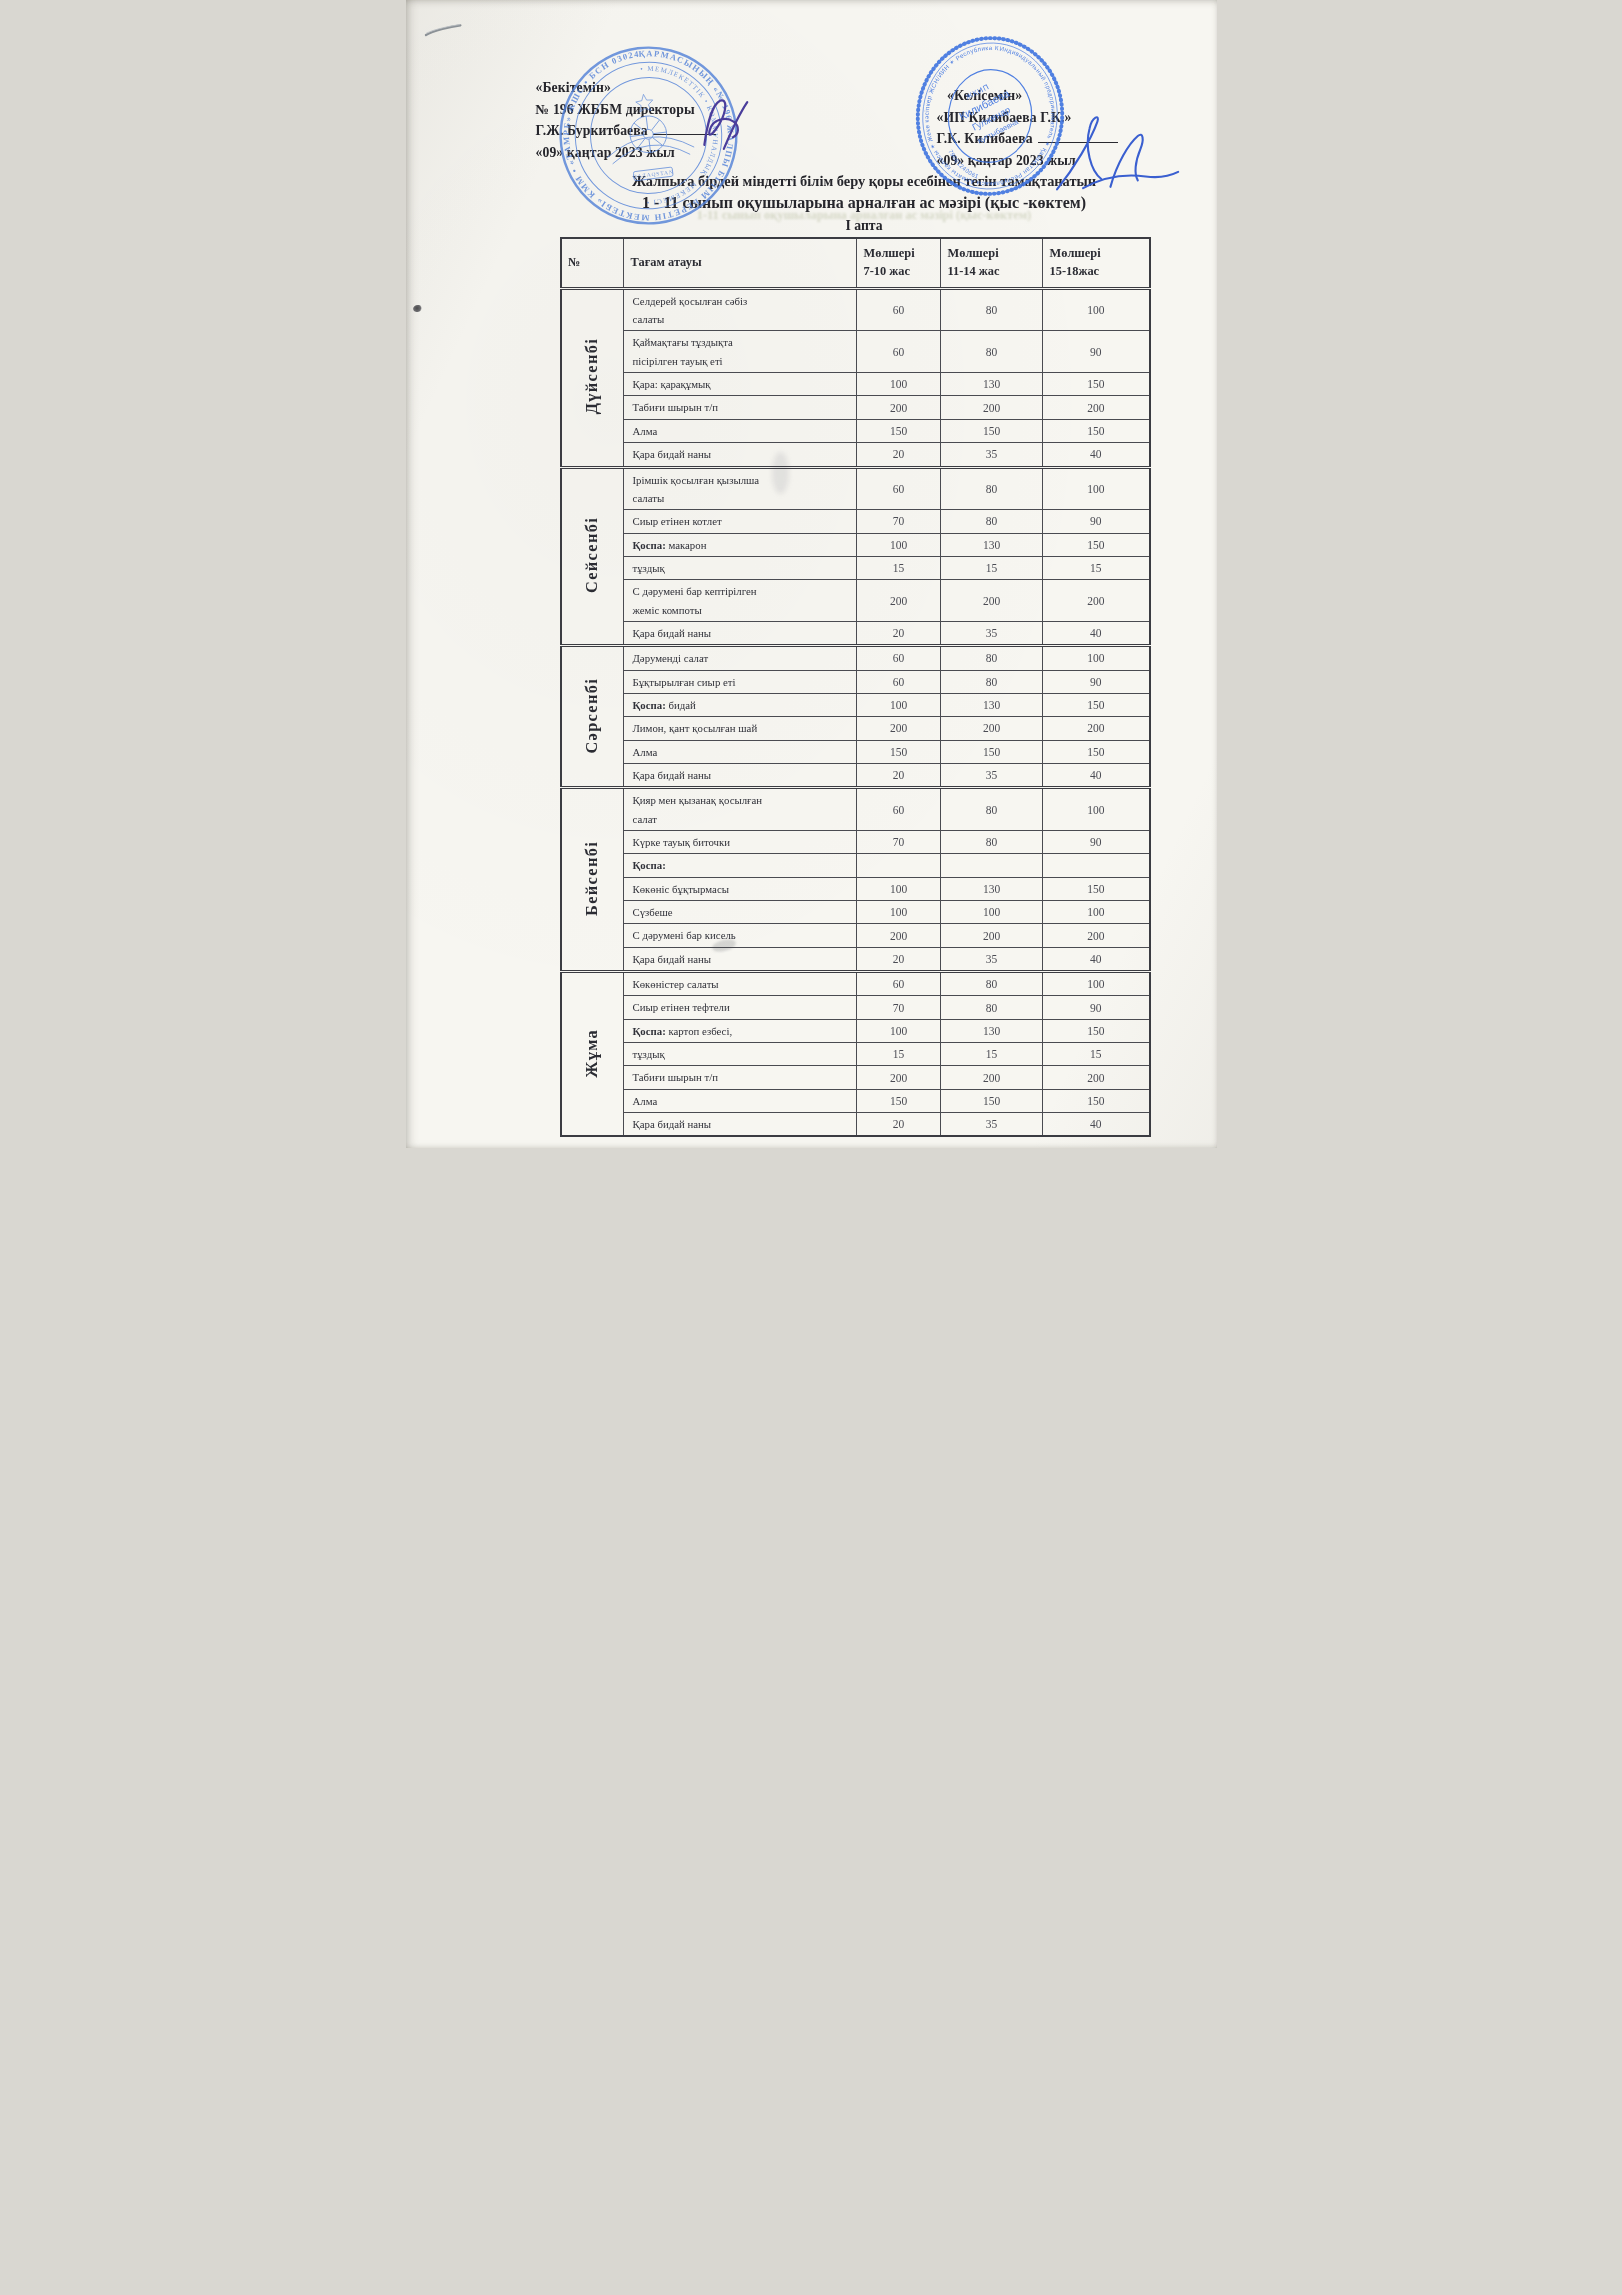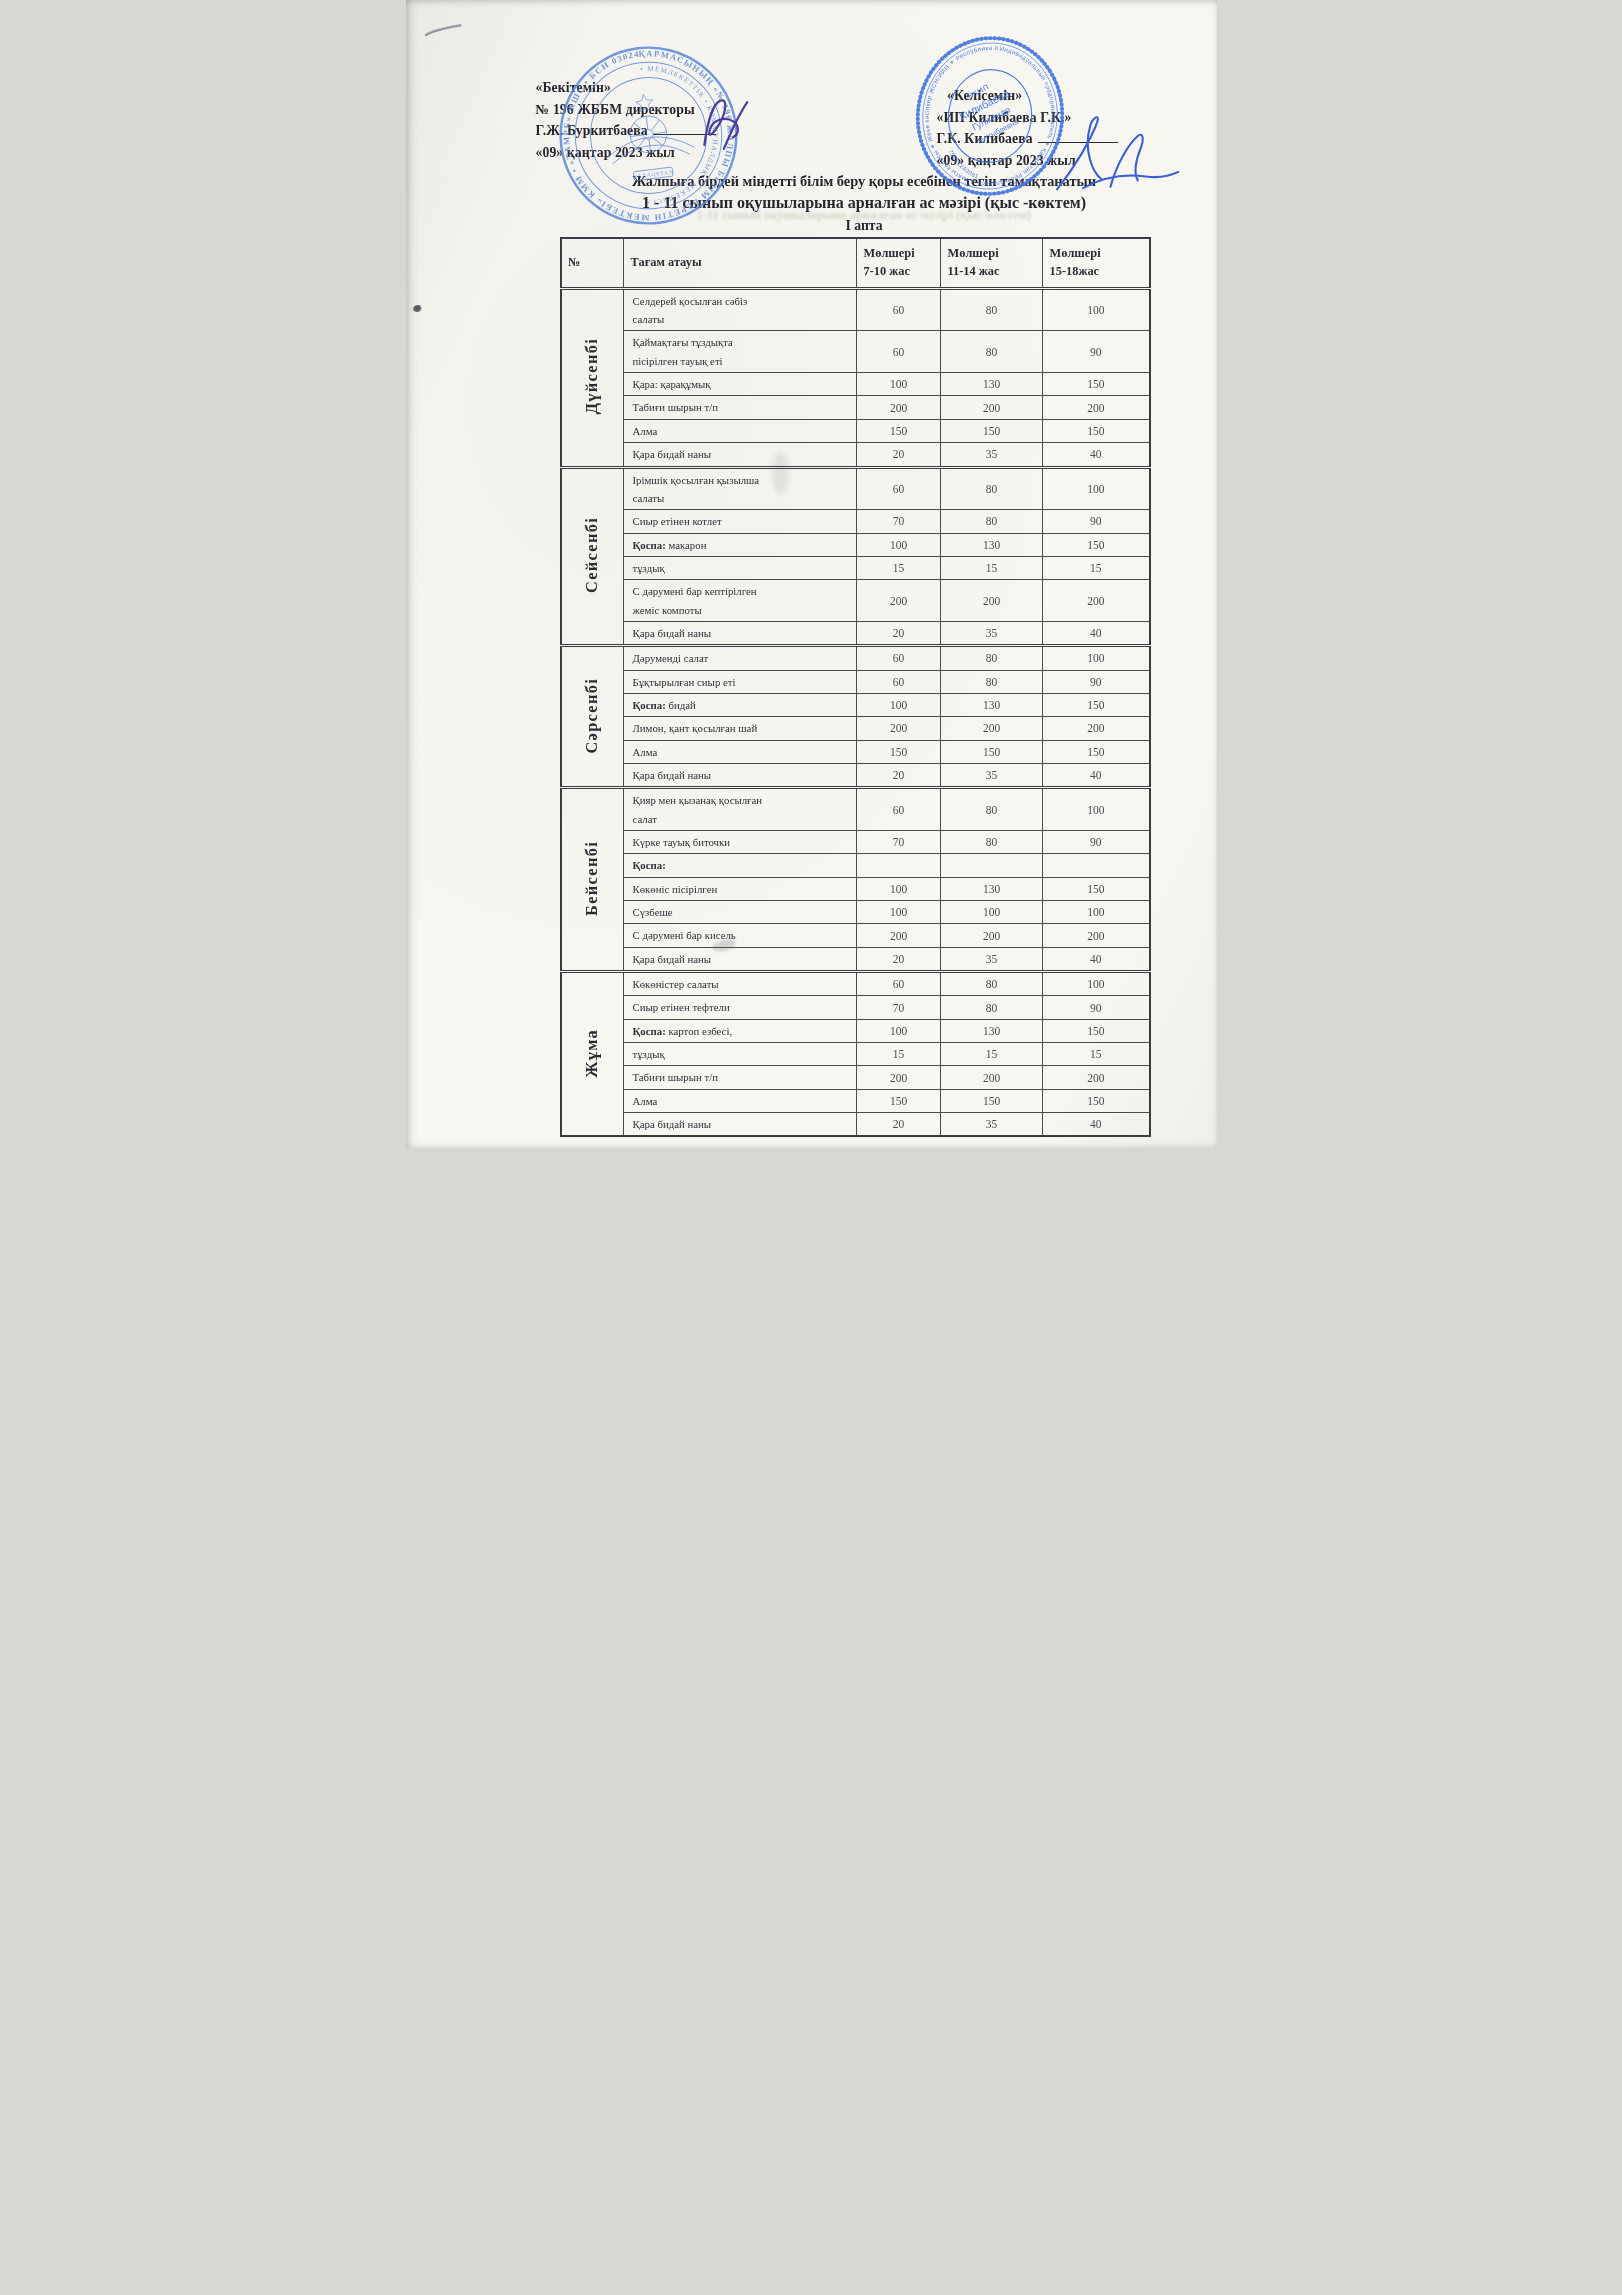--- a/index.html
+++ b/index.html
@@ -323,21 +323,21 @@
           <td class="val-cell">80</td>
           <td class="val-cell">90</td>
         </tr>
         <tr>
           <td class="dish-cell"><span class="dish-prefix">Қоспа:</span><span class="dish-name"></span></td>
           <td class="val-cell"></td>
           <td class="val-cell"></td>
           <td class="val-cell"></td>
         </tr>
         <tr>
-          <td class="dish-cell"><span class="dish-name">Көкөніс пісірілген</span></td>
+          <td class="dish-cell"><span class="dish-name">Көкөніс бұқтырмасы</span></td>
           <td class="val-cell">100</td>
           <td class="val-cell">130</td>
           <td class="val-cell">150</td>
         </tr>
         <tr>
           <td class="dish-cell"><span class="dish-name">Сүзбеше</span></td>
           <td class="val-cell">100</td>
           <td class="val-cell">100</td>
           <td class="val-cell">100</td>
         </tr>

